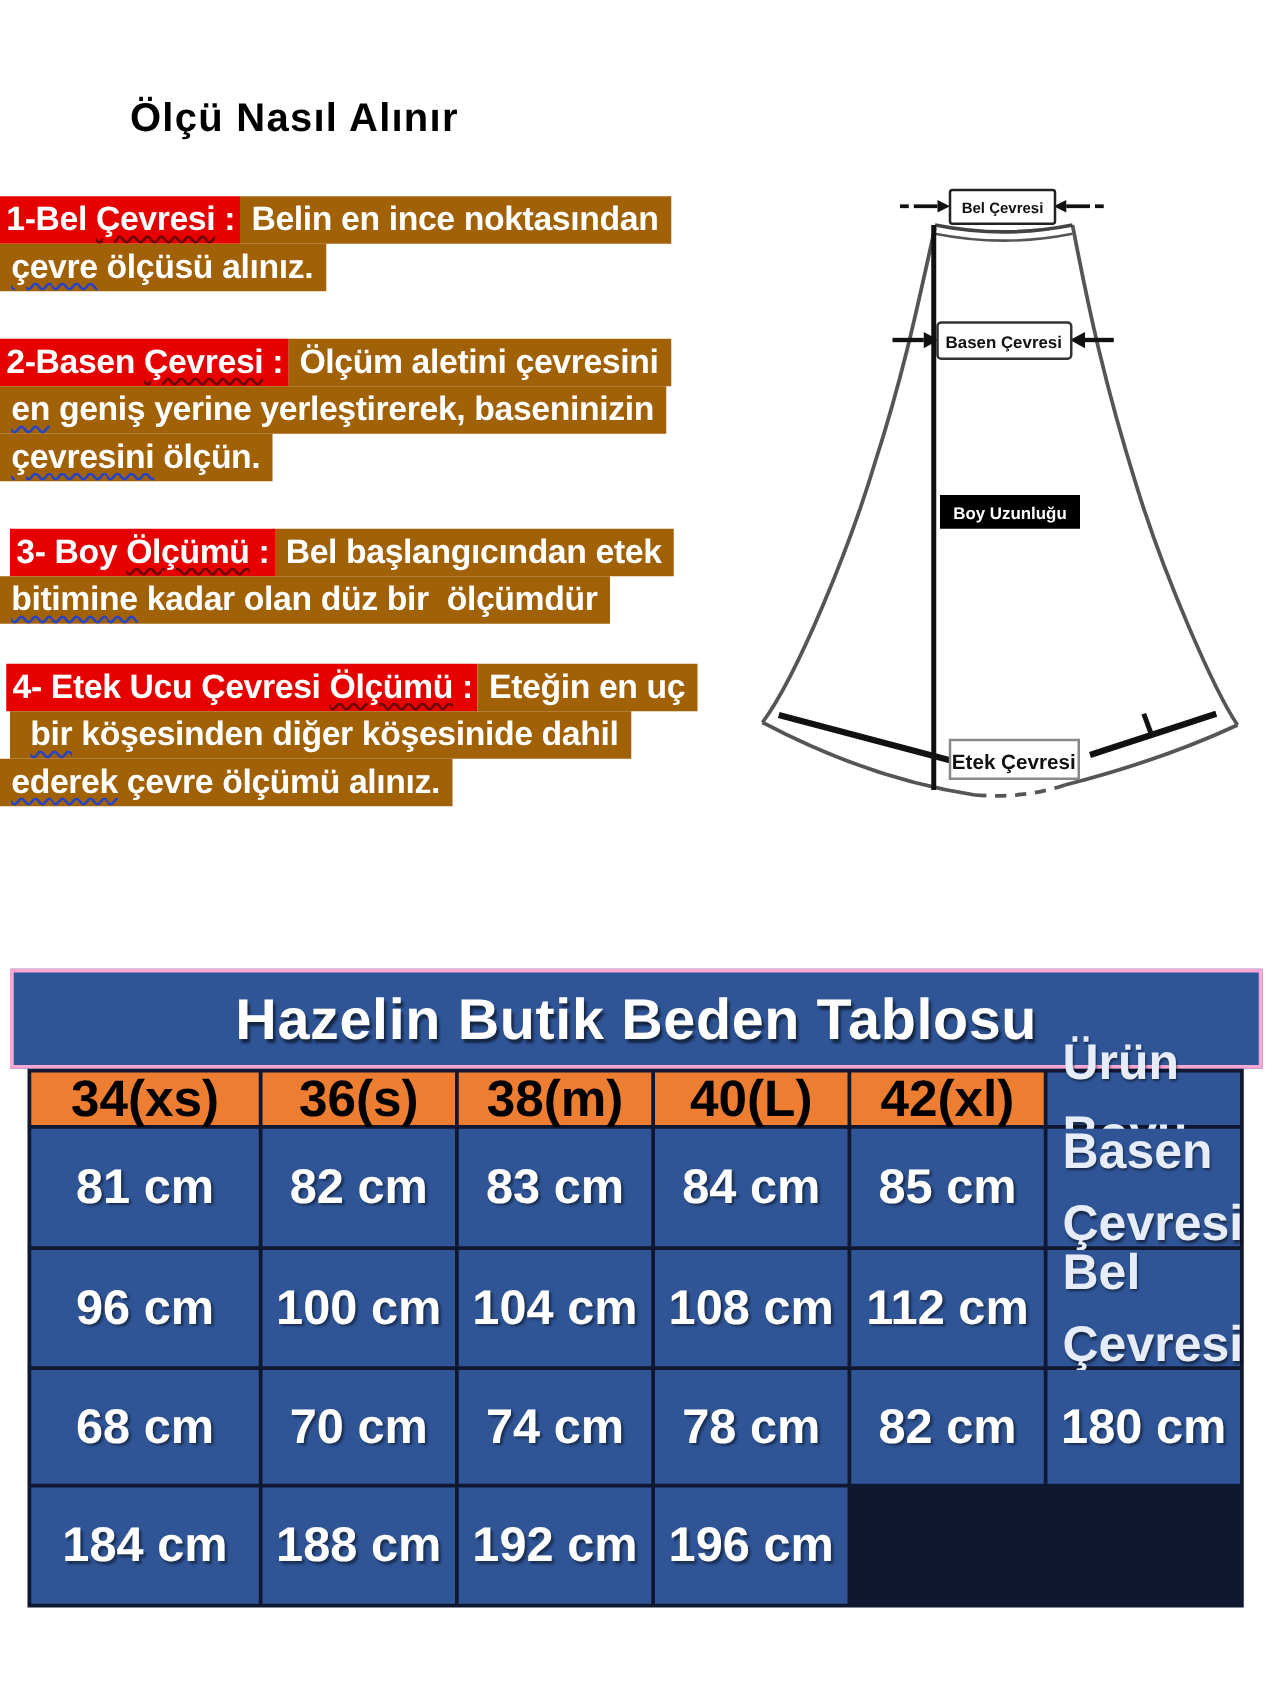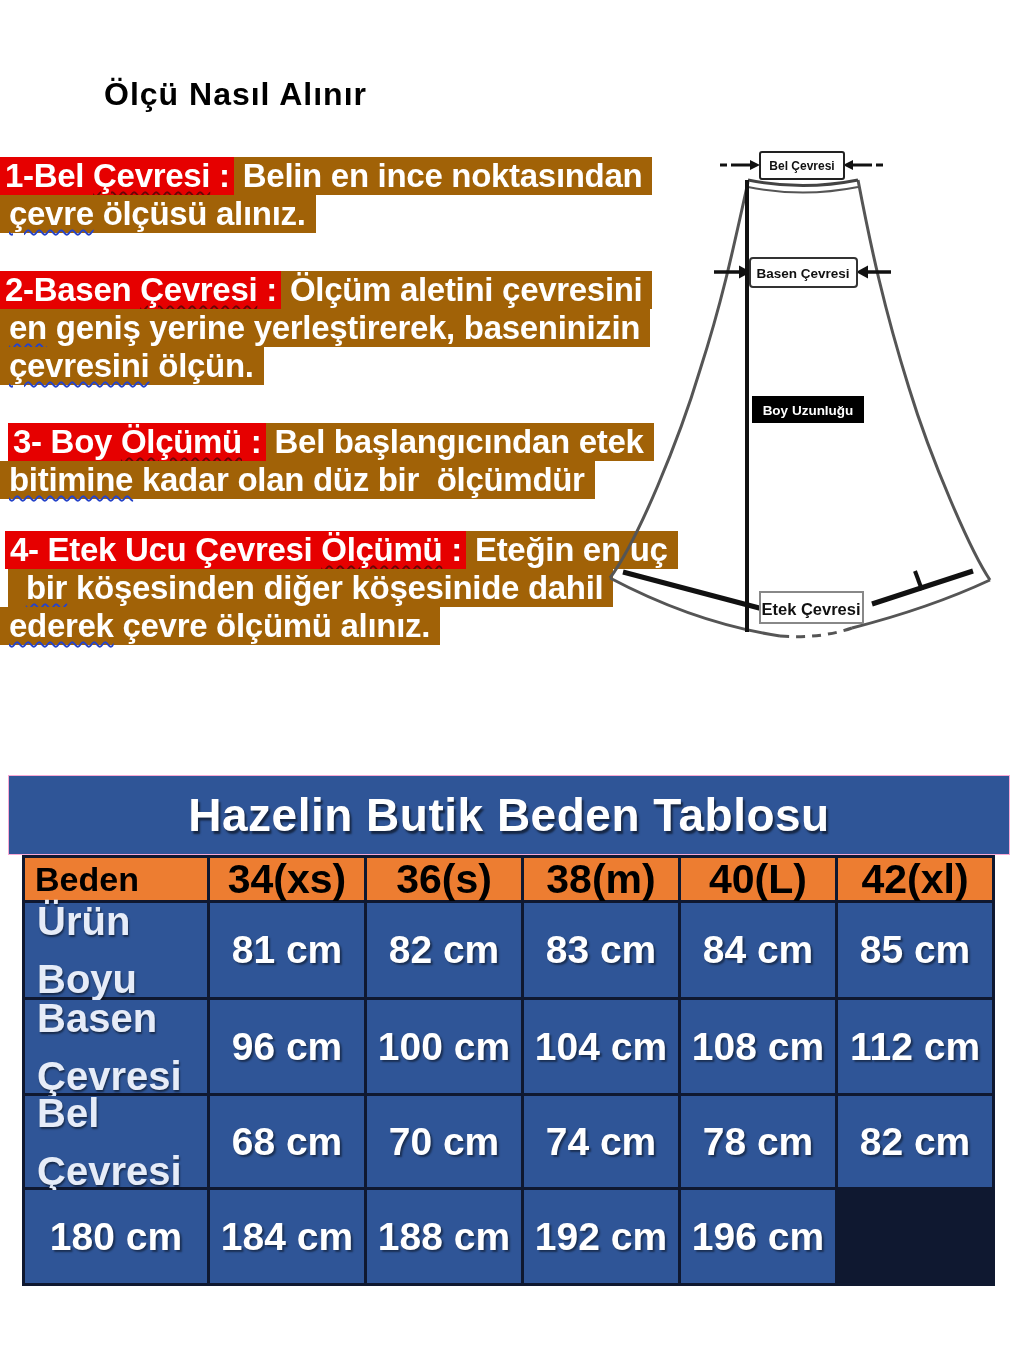--- a/index.html
+++ b/index.html
@@ -15,21 +15,21 @@
   .doc-title {
     position:absolute; left:104px; top:76px;
     font-size:32px; font-weight:bold; color:#000;
     letter-spacing:1px; white-space:pre;
   }
   .iblock { position:absolute; left:0; }
   .iline  { height:38px; white-space:nowrap; }
   .ilabel, .itext {
     display:inline-block; vertical-align:top;
     height:38px; line-height:37px;
-    font-size:33px; font-weight:bold; letter-spacing:-0.3px;
+    font-size:27px; font-weight:bold; letter-spacing:-0.3px;
     white-space:pre;
   }
   .ilabel { background:#e60000; color:#ffffff; padding:0 4px 0 5px; }
   .itext  { background:#a16207; color:#ffffff; padding:0 10px 0 9px; }
   .w-dark {
     text-decoration-line:underline; text-decoration-style:wavy;
     text-decoration-color:#6b0505; text-decoration-thickness:2px;
     text-underline-offset:4px;
   }
   .w-blue {
@@ -38,21 +38,21 @@
     text-underline-offset:4px;
   }
 
   
   .diagram { position:absolute; left:580px; top:120px; width:440px; height:560px; }
   .diagram text { font-family:"Liberation Sans", sans-serif; font-weight:bold; }
 
   
   .table-title-band {
     position:absolute; left:8px; top:775px; width:1002px; height:80px;
-    background:#2f5597; border:1px solid #f9a8d4;
+    background:#2f5597; border:3px solid #f9a8d4;
     display:flex; align-items:center; justify-content:center;
   }
   .table-title-band .t {
     color:#ffffff; font-size:46px; font-weight:bold; letter-spacing:0.5px;
     text-shadow:2px 3px 2px rgba(0,0,0,0.55);
   }
   .size-grid {
     position:absolute; left:22px; top:855px; width:973px;
     display:grid;
     grid-template-columns:182px repeat(5, 154px);
@@ -153,21 +153,20 @@
     <text x="231" y="495" text-anchor="middle" font-size="16.5" fill="#111">Etek Çevresi</text>
   </g>
 </svg>
 
 <div class="table-title-band">
   <span class="t">Hazelin Butik Beden Tablosu</span>
 </div>
 
 <div class="size-grid">
 
-  <div class="cell hdr first">Beden</div>
   <div class="cell hdr">34(xs)</div>
   <div class="cell hdr">36(s)</div>
   <div class="cell hdr">38(m)</div>
   <div class="cell hdr">40(L)</div>
   <div class="cell hdr">42(xl)</div>
 
   <div class="cell rowlabel">Ürün Boyu</div>
   <div class="cell val">81 cm</div>
   <div class="cell val">82 cm</div>
   <div class="cell val">83 cm</div>

